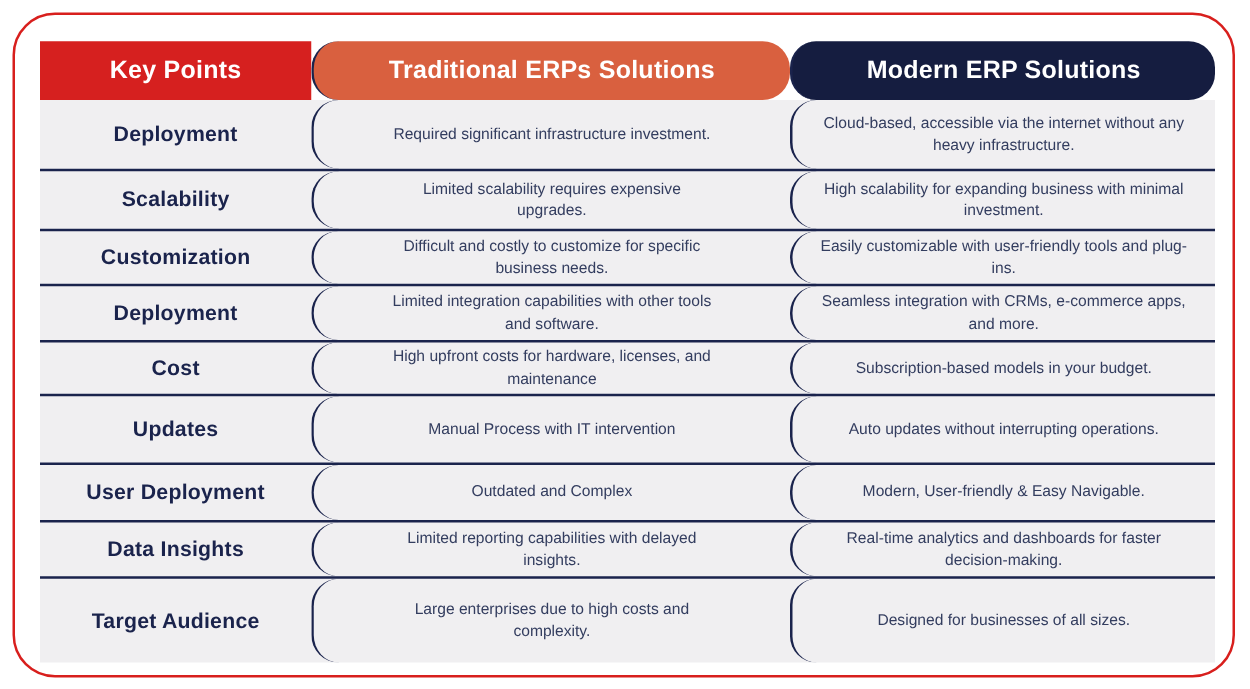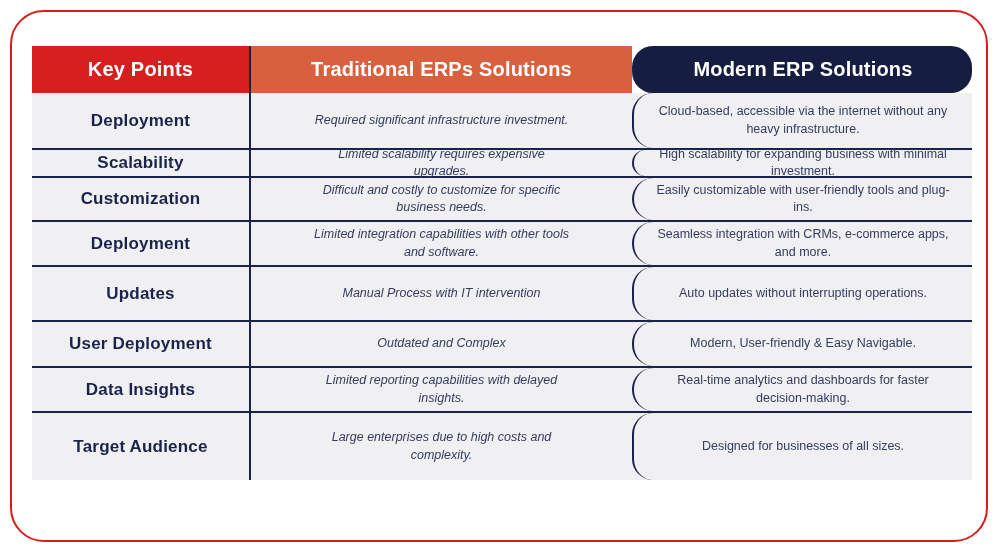--- a/index.html
+++ b/index.html
@@ -19,37 +19,37 @@
     width: 978px;
     height: 532px;
     box-sizing: border-box;
     border: 2.5px solid var(--card-border-red, #d81f1d);
     border-radius: 34px;
     background: #ffffff;
   }
   .table {
     position: absolute;
     left: 20px;
-    top: 34px;
+    top: 21px;
     width: 940px;
   }
   .thead { display: flex; }
   .th {
     height: 47px;
     box-sizing: border-box;
     display: flex;
     align-items: center;
     justify-content: center;
     color: #ffffff;
     font-weight: bold;
     font-size: 20px;
     letter-spacing: 0.2px;
   }
   .c1 { width: 217px; }
-  .c2 { width: 383px; }
+  .c2 { width: 383px; border-radius: 22px; }
   .c3 { width: 340px; border-radius: 21px; }
   .h1 { background: var(--header-red, #d6201f); }
   .h2 { background: var(--header-orange, #d9603f); border-left: 2px solid var(--border-navy, #1a234c); }
   .h3 { background: var(--header-navy, #151d40); border-left: 2px solid var(--border-navy, #1a234c); }
   .tr {
     display: flex;
     background: var(--row-bg, #f0eff1);
     box-sizing: border-box;
   }
   .tr + .tr { border-top: 2px solid var(--border-navy, #1a234c); }
@@ -66,24 +66,24 @@
     font-size: 17px;
     color: var(--label-text, #1a234c);
     letter-spacing: 0.2px;
     padding: 2px 8px;
   }
   .val {
     font-size: 12.5px;
     line-height: 1.4;
     color: var(--content-text, #333d5f);
   }
-  .td.c2.val { padding: 3px 62px; font-style: italic; }
+  .td.c2.val { padding: 3px 62px; }
   .td.c3.val { padding: 3px 22px; }
   .r1 { height: 55px; }
-  .r2 { height: 28px; }
+  .r2 { height: 48px; }
   .r3 { height: 44px; }
   .r4 { height: 45px; }
   .r5 { height: 43px; }
   .r6 { height: 55px; }
   .r7 { height: 46px; }
   .r8 { height: 45px; }
   .r9 { height: 69px; }
 </style>
 </head>
 <body>
@@ -116,20 +116,25 @@
         <div class="td c2 val">Difficult and costly to customize for specific business needs.</div>
         <div class="td c3 val">Easily customizable with user-friendly tools and plug-ins.</div>
       </div>
 
       <div class="tr r4">
         <div class="td c1 key">Deployment</div>
         <div class="td c2 val">Limited integration capabilities with other tools and software.</div>
         <div class="td c3 val">Seamless integration with CRMs, e-commerce apps, and more.</div>
       </div>
 
+      <div class="tr r5">
+        <div class="td c1 key">Cost</div>
+        <div class="td c2 val">High upfront costs for hardware, licenses, and maintenance</div>
+        <div class="td c3 val">Subscription-based models in your budget.</div>
+      </div>
 
       <div class="tr r6">
         <div class="td c1 key">Updates</div>
         <div class="td c2 val">Manual Process with IT intervention</div>
         <div class="td c3 val">Auto updates without interrupting operations.</div>
       </div>
 
       <div class="tr r7">
         <div class="td c1 key">User Deployment</div>
         <div class="td c2 val">Outdated and Complex</div>

